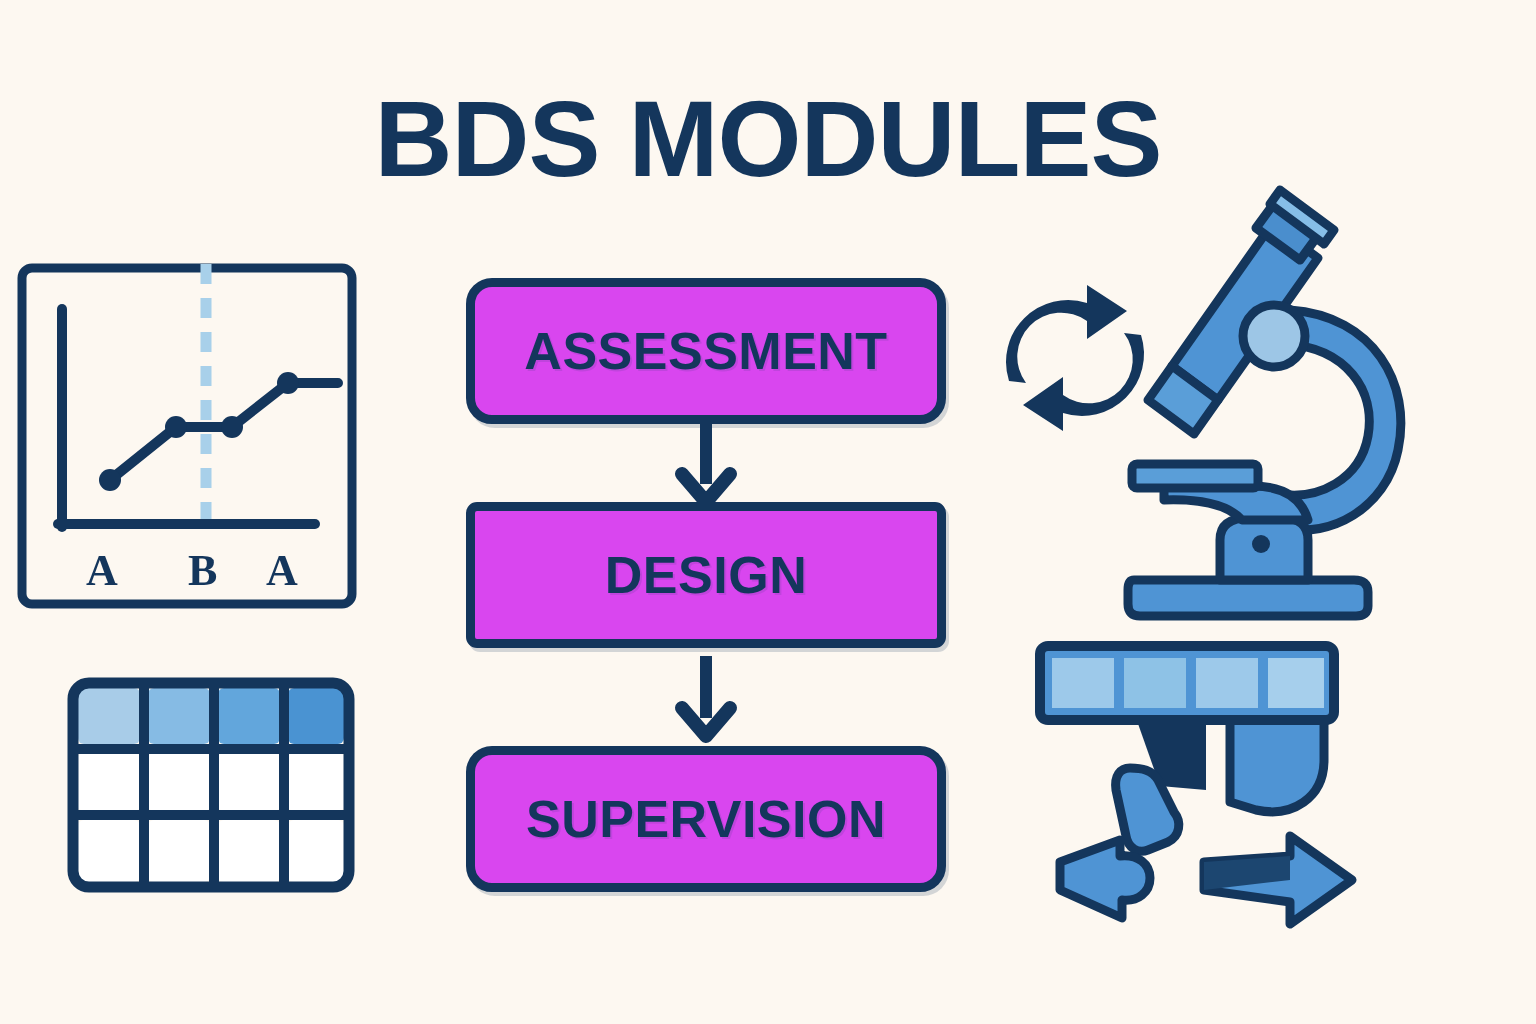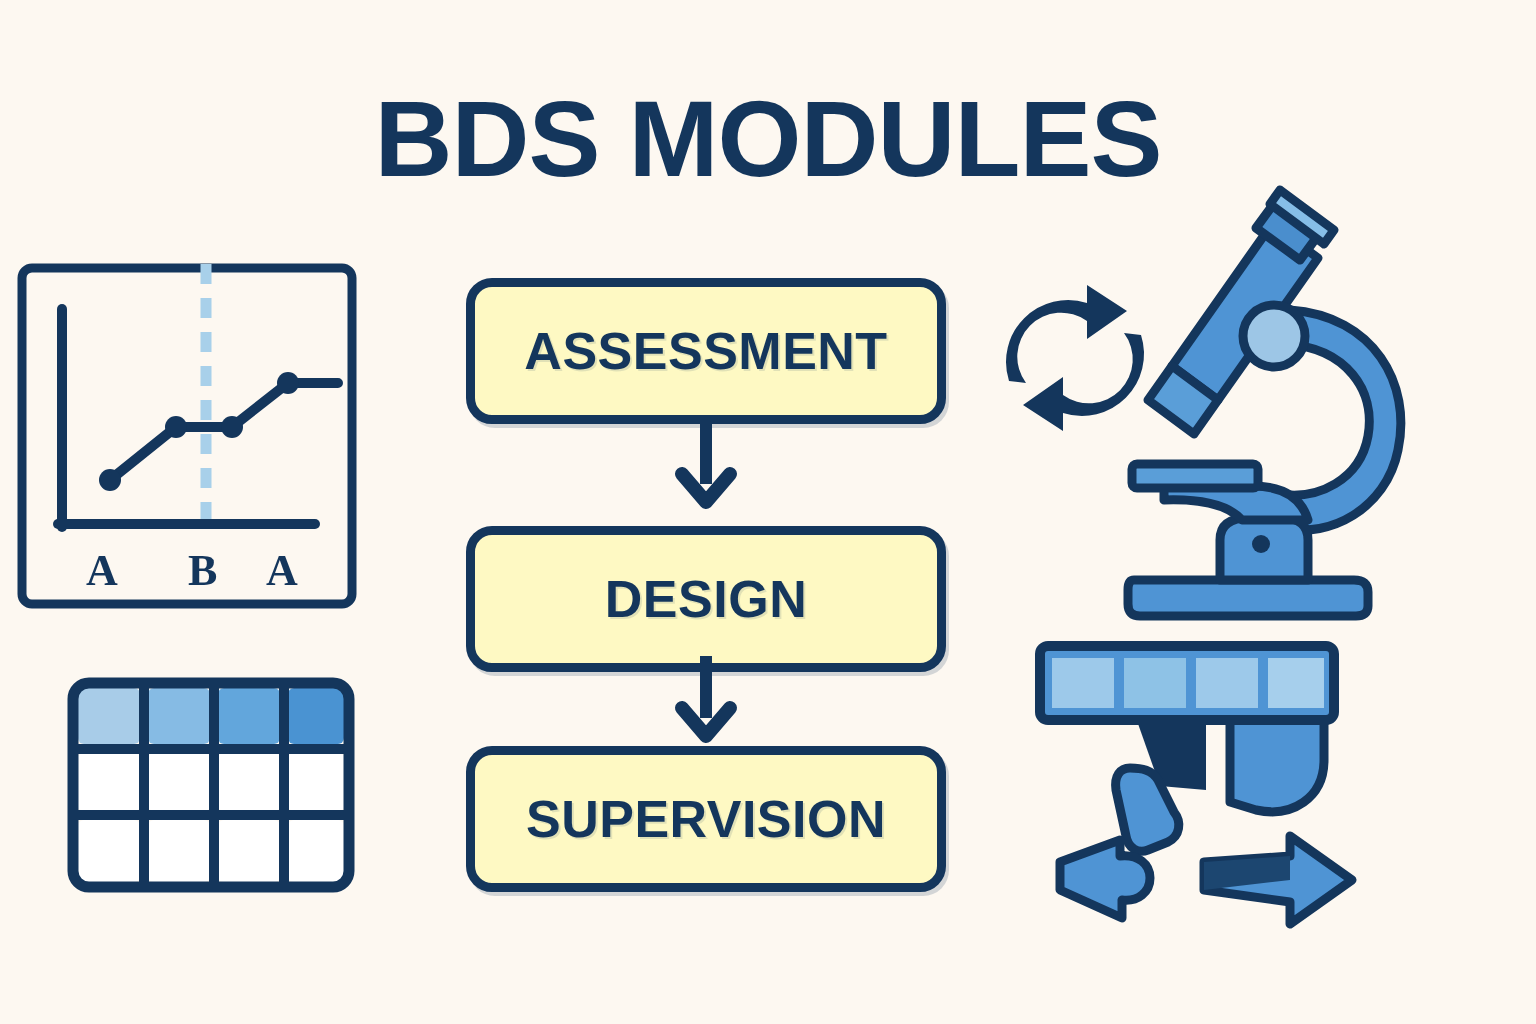--- a/index.html
+++ b/index.html
@@ -64,41 +64,41 @@
     top: 278px;
     width: 480px;
     height: 622px;
   }
 
   .flow-box {
     position: absolute;
     left: 0;
     width: 480px;
     height: 146px;
-    background: #fef9c3;
+    background: #d946ef;
     border: 9px solid #14365c;
     border-radius: 26px;
     display: flex;
     align-items: center;
     justify-content: center;
     box-shadow: 3px 4px 0 rgba(20,54,92,0.18);
   }
 
   .flow-box-label {
     font-family: "Liberation Sans", sans-serif;
     font-size: 52px;
     font-weight: 700;
     color: #14365c;
     letter-spacing: 0.5px;
     white-space: nowrap;
     text-shadow: 2px 2px 0 rgba(20,54,92,0.12);
   }
 
   #flow-box-1 { top: 0px; }
-  #flow-box-2 { top: 248px; }
+  #flow-box-2 { top: 224px; border-radius: 11px; }
   #flow-box-3 { top: 468px; align-items: center; }
 
   .flow-arrow {
     position: absolute;
     left: 206px;
     width: 68px;
     height: 94px;
   }
   #flow-arrow-1 { top: 144px; }
   #flow-arrow-2 { top: 378px; }

